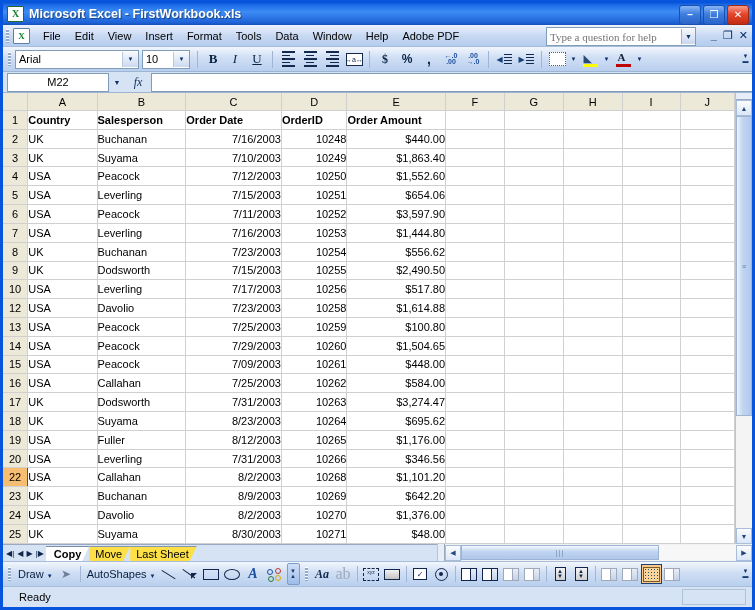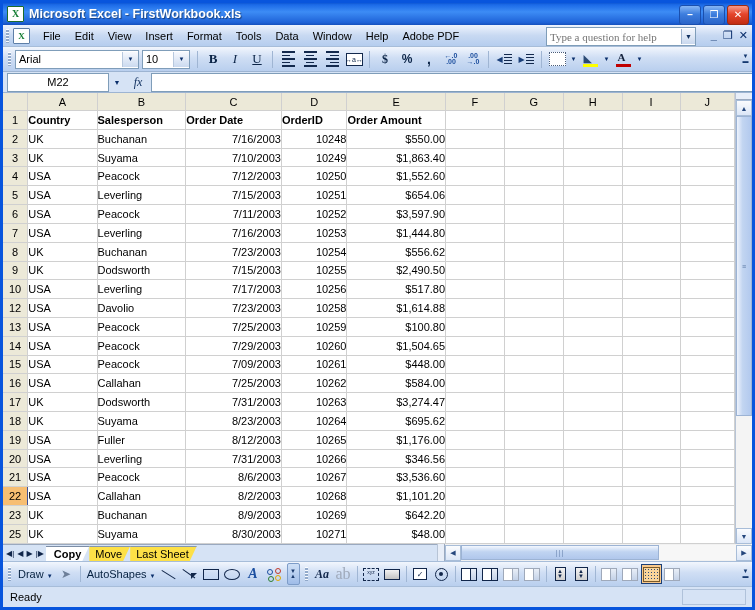--- a/index.html
+++ b/index.html
@@ -265,21 +265,21 @@
     width:11px;height:20px;flex:0 0 11px;margin:0 2px;
     background:linear-gradient(180deg,#cfe0f6,#9fbce8);
     border:1px solid #7d9cc8;border-radius:2px;
     display:flex;flex-direction:column;align-items:center;justify-content:center;
     font-size:6px;color:#1a3a6d;line-height:5px;
   }
   
   .statusbar{
     height:20px;flex:0 0 20px;background:#d6e3f5;
     border-top:1px solid #a7bdd9;display:flex;align-items:center;
-    padding-left:7px;font-size:11px;color:#000;position:relative;
+    padding-left:16px;font-size:11px;color:#000;position:relative;
   }
   .status-slot{
     position:absolute;right:6px;top:2px;width:62px;height:14px;
     border:1px solid #b0c2da;background:#d6e3f5;
   }
 </style>
 </head>
 <body>
 
 <div class="window">
@@ -472,21 +472,21 @@
             <td class="cell empty"></td>
             <td class="cell empty"></td>
           </tr>
 
         <tr>
               <td class="rowhead">2</td>
               <td class="cell">UK</td>
               <td class="cell">Buchanan</td>
               <td class="cell r">7/16/2003</td>
               <td class="cell r">10248</td>
-              <td class="cell r">$550.00</td>
+              <td class="cell r">$440.00</td>
               <td class="cell empty"></td>
               <td class="cell empty"></td>
               <td class="cell empty"></td>
               <td class="cell empty"></td>
               <td class="cell empty"></td>
             </tr>
             <tr>
               <td class="rowhead">3</td>
               <td class="cell">UK</td>
               <td class="cell">Suyama</td>
@@ -701,52 +701,52 @@
               <td class="cell r">7/31/2003</td>
               <td class="cell r">10266</td>
               <td class="cell r">$346.56</td>
               <td class="cell empty"></td>
               <td class="cell empty"></td>
               <td class="cell empty"></td>
               <td class="cell empty"></td>
               <td class="cell empty"></td>
             </tr>
             <tr>
-              <td class="rowhead">21</td>
-              <td class="cell">USA</td>
-              <td class="cell">Peacock</td>
-              <td class="cell r">8/6/2003</td>
-              <td class="cell r">10267</td>
-              <td class="cell r">$3,536.60</td>
-              <td class="cell empty"></td>
-              <td class="cell empty"></td>
-              <td class="cell empty"></td>
-              <td class="cell empty"></td>
-              <td class="cell empty"></td>
-            </tr>
-            <tr>
               <td class="rowhead sel">22</td>
               <td class="cell">USA</td>
               <td class="cell">Callahan</td>
               <td class="cell r">8/2/2003</td>
               <td class="cell r">10268</td>
               <td class="cell r">$1,101.20</td>
               <td class="cell empty"></td>
               <td class="cell empty"></td>
               <td class="cell empty"></td>
               <td class="cell empty"></td>
               <td class="cell empty"></td>
             </tr>
             <tr>
               <td class="rowhead">23</td>
               <td class="cell">UK</td>
               <td class="cell">Buchanan</td>
               <td class="cell r">8/9/2003</td>
               <td class="cell r">10269</td>
               <td class="cell r">$642.20</td>
+              <td class="cell empty"></td>
+              <td class="cell empty"></td>
+              <td class="cell empty"></td>
+              <td class="cell empty"></td>
+              <td class="cell empty"></td>
+            </tr>
+            <tr>
+              <td class="rowhead">24</td>
+              <td class="cell">USA</td>
+              <td class="cell">Davolio</td>
+              <td class="cell r">8/2/2003</td>
+              <td class="cell r">10270</td>
+              <td class="cell r">$1,376.00</td>
               <td class="cell empty"></td>
               <td class="cell empty"></td>
               <td class="cell empty"></td>
               <td class="cell empty"></td>
               <td class="cell empty"></td>
             </tr>
             <tr>
               <td class="rowhead">25</td>
               <td class="cell">UK</td>
               <td class="cell">Suyama</td>

